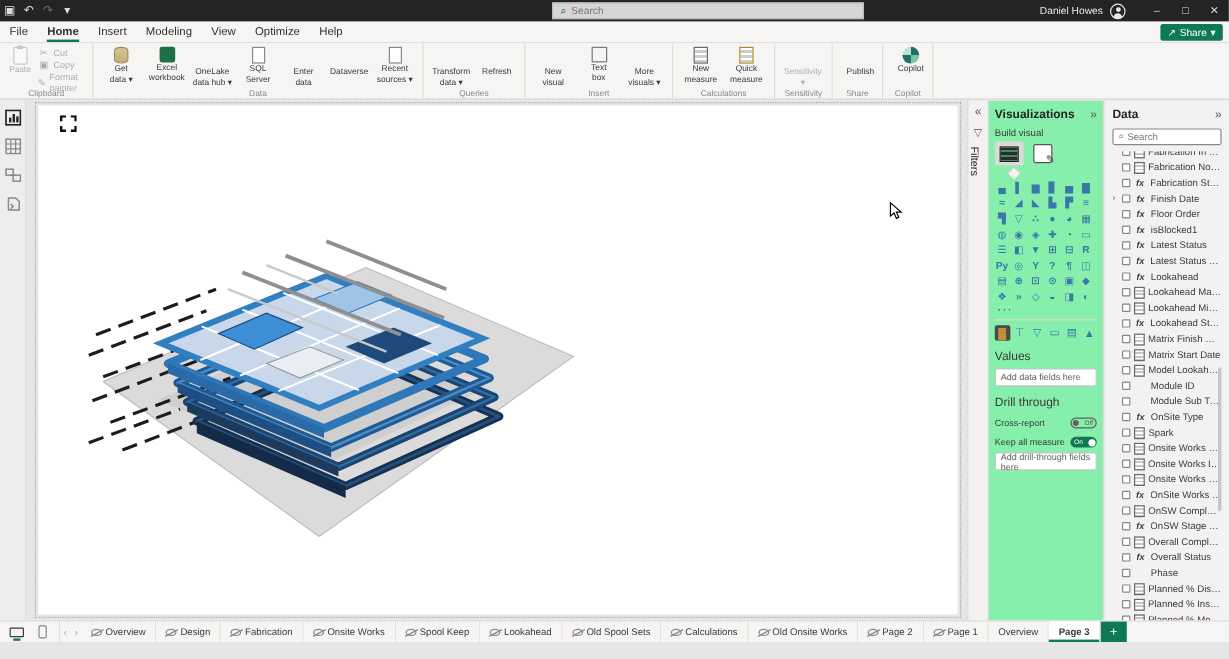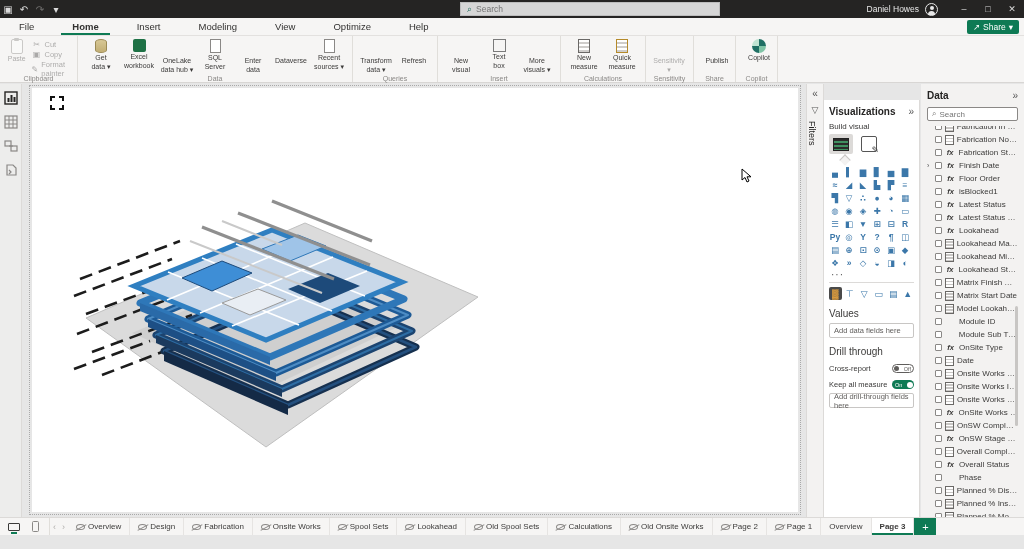--- a/index.html
+++ b/index.html
@@ -25,21 +25,21 @@
   #tb-avatar::before { content:""; position:absolute; left:3.5px; top:2px; width:4px; height:4px;
     border-radius:50%; background:#e8e8e8; }
   #tb-avatar::after { content:""; position:absolute; left:2px; top:7px; width:7px; height:4px;
     border-radius:4px 4px 0 0; background:#e8e8e8; }
   .winbtn { width:24px; height:18px; display:flex; align-items:center; justify-content:center;
     font-size:9px; color:#d8d8d8; }
 
   
   #menurow { position:absolute; left:0; top:18px; width:1024px; height:18px; background:#f6f5f4;
     display:flex; align-items:center; font-size:9.5px; color:#323130; border-bottom:1px solid #e3e1df; }
-  .menu-item { padding:0 19px; height:18px; display:flex; align-items:center; position:relative; }
+  .menu-item { padding:0 8px; height:18px; display:flex; align-items:center; position:relative; }
   .menu-item.active { font-weight:bold;justify-content:center; }
   .menu-item.active::after { content:""; position:absolute; left:8px; right:8px; bottom:1px;
     height:2px; background:#0e7a54; }
   #share-btn { position:absolute; right:5px; top:2px; height:14px; background:#0e7a54; color:#fff;
     border-radius:2px; display:flex; align-items:center; font-size:8.5px; padding:0 6px; gap:3px; }
 
   
   #ribbon { position:absolute; left:0; top:36px; width:1024px; height:47px; background:#f6f5f4;
     border-bottom:1px solid #d8d6d4; display:flex; }
   .rgroup { position:relative; border-right:1px solid #e0deda; padding:2px 4px 10px 4px;
@@ -94,21 +94,21 @@
   #cursor { position:absolute; left:719px; top:84px; }
 
   
   #filters-strip { position:absolute; left:806px; top:84px; width:18px; height:433px; background:#f3f2f1;
     border-left:1px solid #dcdad8; border-right:1px solid #dcdad8; text-align:center; }
   #filters-strip .chev { font-size:10px; color:#555; margin-top:4px; }
   #filters-strip .funnel { font-size:9px; color:#555; margin-top:6px; }
   #filters-title { writing-mode:vertical-rl; font-size:9px; color:#252423; margin-top:6px; }
 
   
-  #vizpanel { position:absolute; left:824px; top:100px; width:96px; height:433px; background:#ffffff;
+  #vizpanel { position:absolute; left:824px; top:84px; width:96px; height:433px; background:#86efac;
     border-right:1px solid #dcdad8; padding:6px 5px; }
   .panel-hdr { display:flex; justify-content:space-between; font-size:10px; font-weight:bold;
     color:#252423; }
   .panel-hdr .chev { font-weight:normal; color:#555; }
   #build-label { font-size:8px; color:#3b3a39; margin-top:5px; }
   #viz-tabs { display:flex; gap:8px; margin-top:3px; align-items:center; }
   #viz-tab-sel { width:24px; height:20px; background:#dcdad8; border-radius:2px; display:flex;
     align-items:center; justify-content:center; }
   #viz-tab-sel .thumb { width:16px; height:13px; background:repeating-linear-gradient(
     #2b2b2b 0 2px,#3f8f5f 2px 4px); border:1px solid #222; }
@@ -821,21 +821,21 @@
           <span class="fcheck"></span>
           <span class="ficon fx"></span>
           <span class="flabel">OnSite Type</span>
         </div>
 
         <div class="frow">
 
           <span class="pad"></span>
           <span class="fcheck"></span>
           <span class="ficon measure"></span>
-          <span class="flabel">Date</span>
+          <span class="flabel">Spark</span>
         </div>
 
         <div class="frow">
 
           <span class="pad"></span>
           <span class="fcheck"></span>
           <span class="ficon measure"></span>
           <span class="flabel">Onsite Works C...</span>
         </div>
 
@@ -961,21 +961,21 @@
         <span>Fabrication</span>
       </div>
 
       <div class="ptab">
         <span class="eye"></span>
         <span>Onsite Works</span>
       </div>
 
       <div class="ptab">
         <span class="eye"></span>
-        <span>Spool Sets</span>
+        <span>Spool Keep</span>
       </div>
 
       <div class="ptab">
         <span class="eye"></span>
         <span>Lookahead</span>
       </div>
 
       <div class="ptab">
         <span class="eye"></span>
         <span>Old Spool Sets</span>

